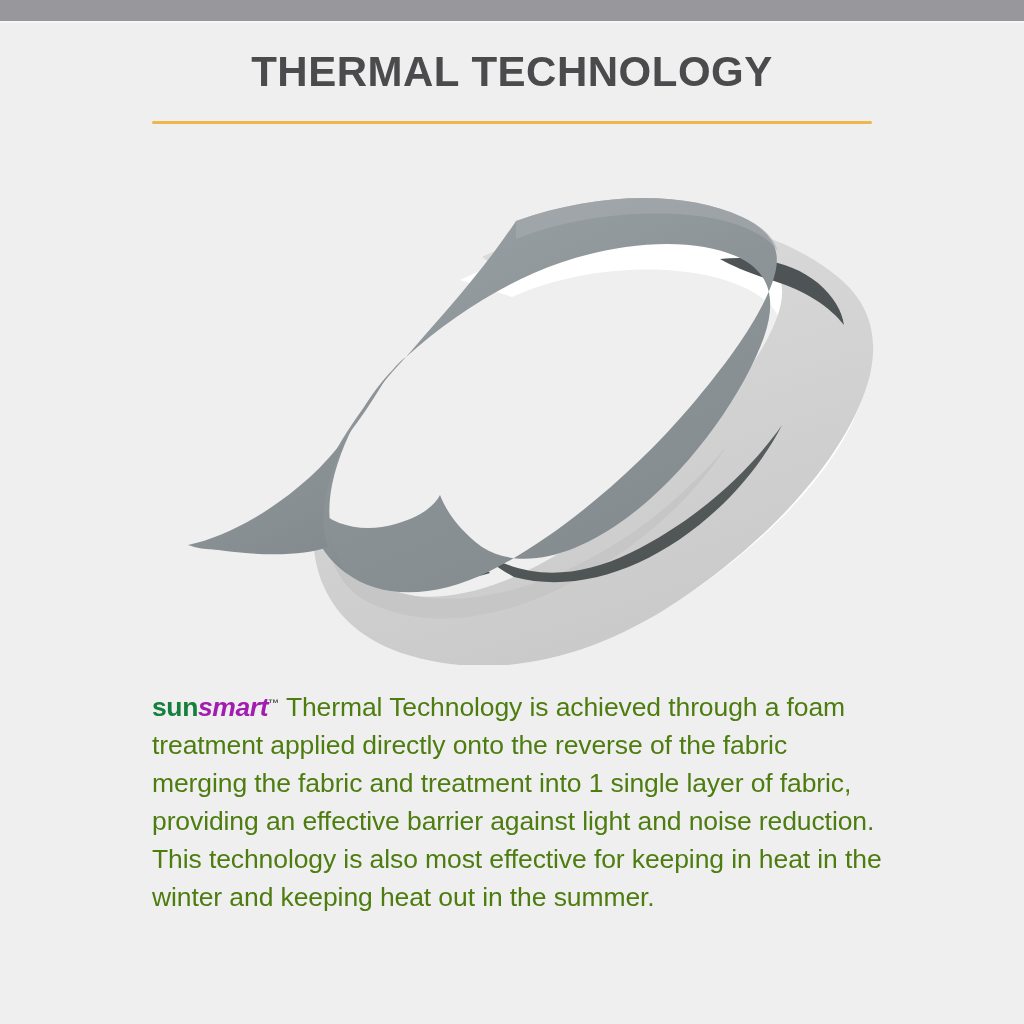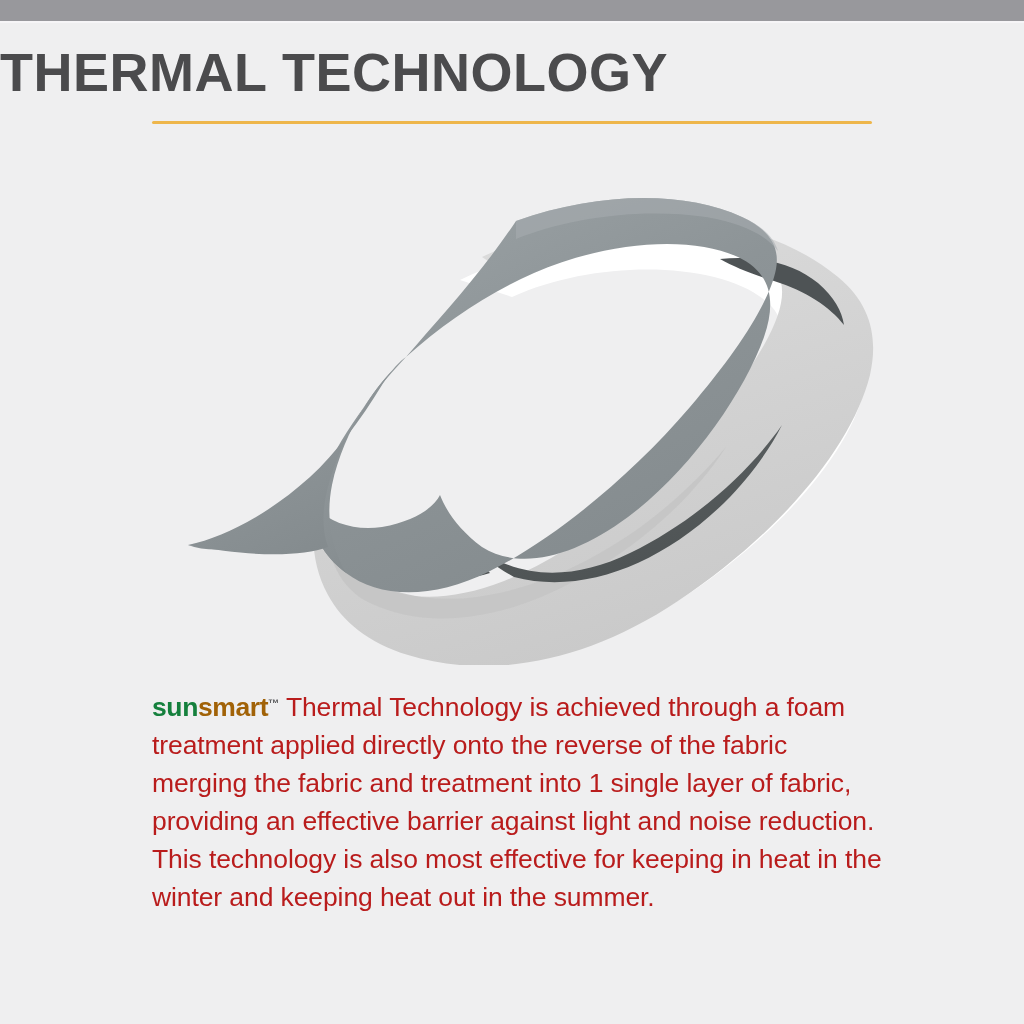--- a/index.html
+++ b/index.html
@@ -38,23 +38,24 @@
     height: 2px;
     background: #f6f5f7;
   }
 
   
   .heading {
     position: absolute;
     left: 0;
     top: 45px;
     width: 1024px;
+    text-align: center;
     font-family: "Liberation Sans", sans-serif;
     font-weight: bold;
-    font-size: 54px;
+    font-size: 42px;
     letter-spacing: 0.5px;
     color: #4b4b4d;
     line-height: 54px;
     white-space: nowrap;
   }
 
   .rule {
     position: absolute;
     left: 152px;
     top: 121px;
@@ -88,29 +89,29 @@
     font-size: 26.5px;
     line-height: 38px;
     color: #4c4c4e;
     letter-spacing: -0.1px;
   }
   .brand {
     font-weight: bold;
     letter-spacing: -0.4px;
   }
   .brand-sun { color: #15803d; }
-  .brand-smart { color: #a16207; }
+  .brand-smart { color: #a21caf; font-style: italic; }
   .tm {
     font-size: 11px;
     vertical-align: 9px;
     letter-spacing: 0;
     font-weight: bold;
     color: #58595b;
   }
-  .para-text { color: #b91c1c; }
+  .para-text { color: #4d7c0f; }
 </style>
 </head>
 <body>
 
 <div id="page">
 
   <div class="top-band"></div>
   <div class="top-band-hairline"></div>
 
   <div class="heading">THERMAL TECHNOLOGY</div>

